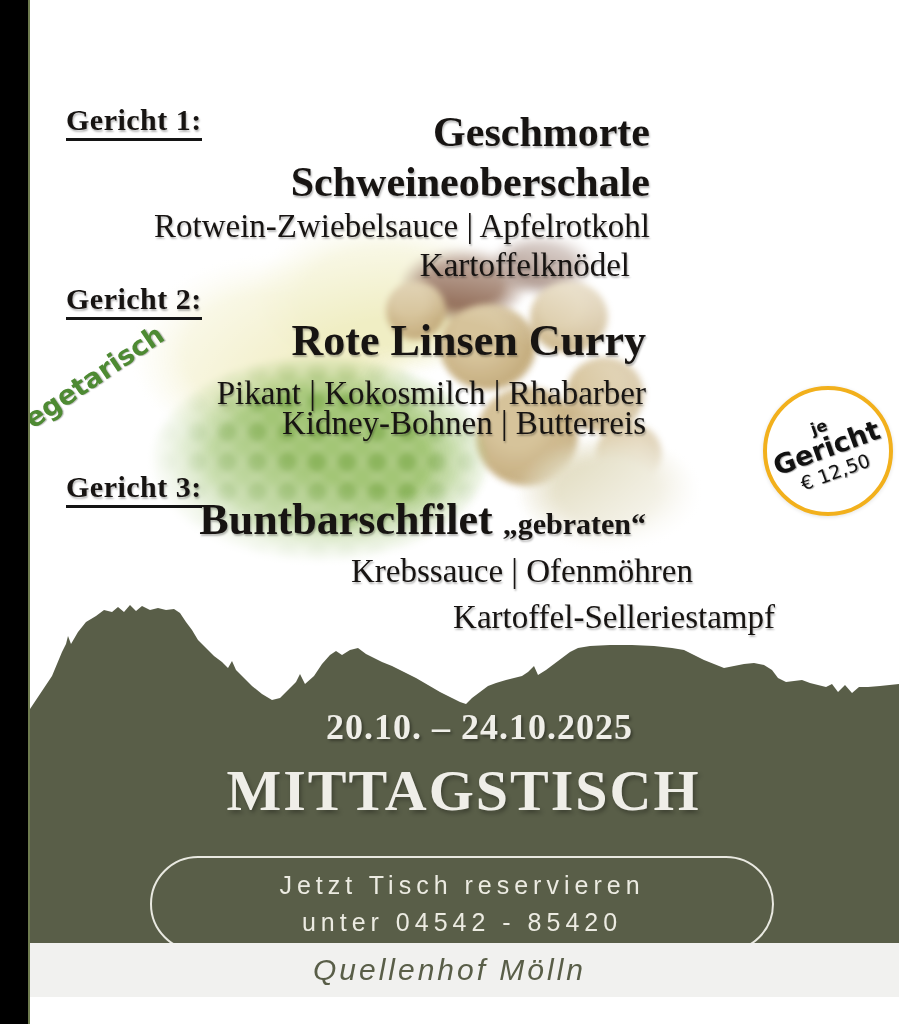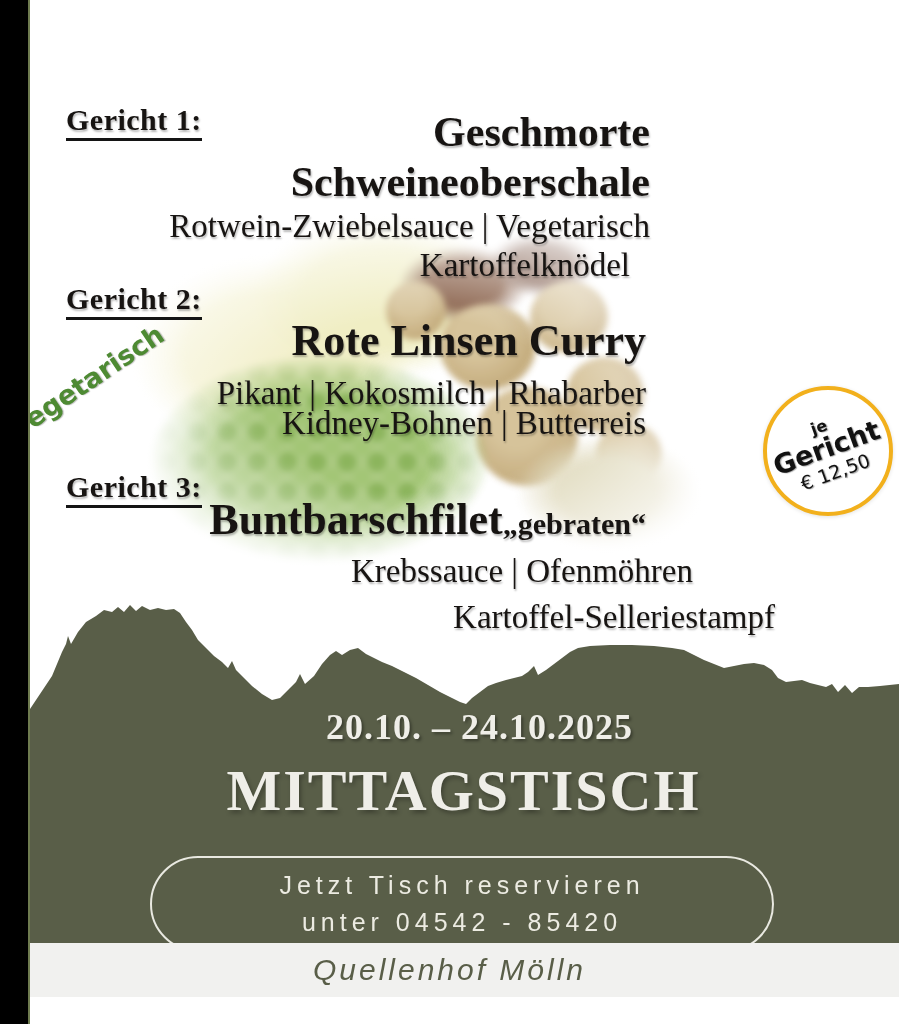--- a/index.html
+++ b/index.html
@@ -35,21 +35,21 @@
         background:radial-gradient(ellipse at center,rgba(255,255,255,0) 28%,rgba(255,255,255,.78) 60%,#fff 80%);}
 
   
   .txt{position:absolute;z-index:4;text-shadow:1px 2px 2px rgba(0,0,0,.28);}
   .glabel{font-size:30px;font-weight:bold;letter-spacing:.5px;}
   .glabel span{border-bottom:3px solid #141414;padding-bottom:1px;display:inline-block;}
   .c{width:620px;text-align:right;}
   .title{font-size:42px;font-weight:bold;line-height:48px;}
   .title2{font-size:44px;font-weight:bold;line-height:50px;}
   .desc{font-size:33px;line-height:38px;}
-  .suffix{font-size:30px;font-weight:bold;}
+  .suffix{font-size:30px;font-weight:bold;margin-left:10px;}
 
   .veg{position:absolute;left:20px;top:414px;z-index:5;transform:rotate(-34deg);transform-origin:0 100%;
        font-family:"DejaVu Sans",sans-serif;font-weight:bold;font-size:27px;color:var(--veg-green,#4E8A33);
        text-shadow:1px 1px 1px rgba(0,0,0,.25);}
 
   .badge{position:absolute;left:763px;top:386px;width:122px;height:122px;background:#fff;
          border:4px solid var(--badge-border,#F2B01C);border-radius:50%;z-index:5;
          display:flex;align-items:center;justify-content:center;box-shadow:0 1px 4px rgba(0,0,0,.12);}
   .badge-inner{transform:rotate(-20deg);text-align:center;font-family:"DejaVu Sans",sans-serif;
          color:#121212;text-shadow:1px 1px 1px rgba(0,0,0,.35);}
@@ -93,21 +93,21 @@
     <div class="ball m5"></div>
     <div class="ball m6"></div>
     <div class="rice"></div>
     <div class="peas"></div>
   </div>
   <div class="vignette"></div>
 
   <div class="txt glabel" style="left:66px;top:103px;"><span>Gericht 1:</span></div>
   <div class="txt c title" style="left:30px;top:108px;">Geschmorte</div>
   <div class="txt c title" style="left:30px;top:158px;">Schweineoberschale</div>
-  <div class="txt c desc" style="left:30px;top:207px;">Rotwein-Zwiebelsauce | Vegetarisch</div>
+  <div class="txt c desc" style="left:30px;top:207px;">Rotwein-Zwiebelsauce | Apfelrotkohl</div>
   <div class="txt c desc" style="left:10px;top:246px;">Kartoffelknödel</div>
 
   <div class="txt glabel" style="left:66px;top:282px;"><span>Gericht 2:</span></div>
   <div class="txt c desc" style="left:26px;top:374px;">Pikant | Kokosmilch | Rhabarber</div>
   <div class="txt c title2" style="left:26px;top:316px;">Rote Linsen Curry</div>
   <div class="txt c desc" style="left:26px;top:404px;">Kidney-Bohnen | Butterreis</div>
   <div class="veg">Vegetarisch</div>
 
   <div class="txt glabel" style="left:66px;top:470px;"><span>Gericht 3:</span></div>
   <div class="txt c" style="left:26px;top:495px;"><span class="title2">Buntbarschfilet</span><span class="suffix">„gebraten“</span></div>

